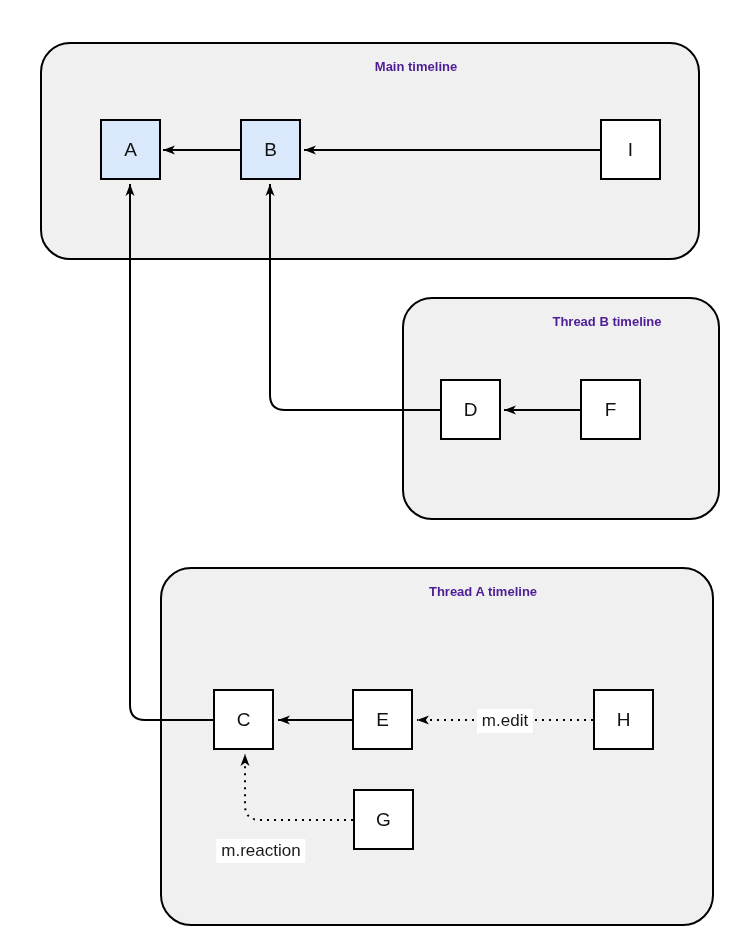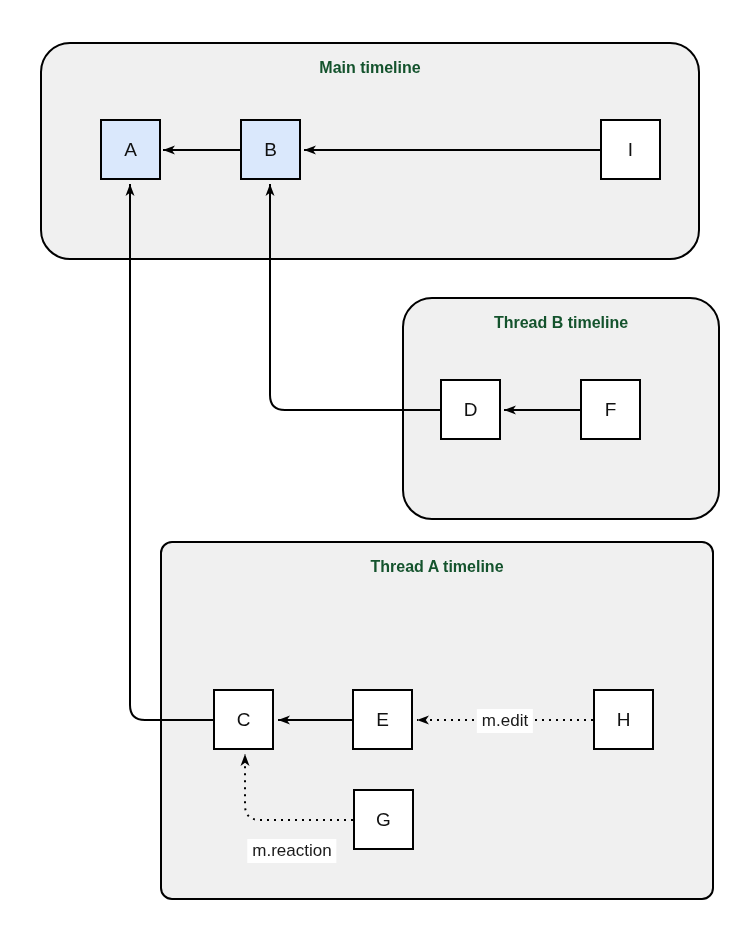--- a/index.html
+++ b/index.html
@@ -15,30 +15,31 @@
     background: #ffffff;
     overflow: hidden;
   }
   .tl-container {
     position: absolute;
     background: var(--container-fill, #f0f0f0);
     border: 2px solid var(--stroke, #000000);
     box-sizing: border-box;
   }
   .tl-container.rad-sm { border-radius: 30px; }
-  .tl-container.rad-lg { border-radius: 12px; }
+  .tl-container.rad-lg { border-radius: 31px; margin-top: 26px; }
   .tl-title {
     position: absolute;
     top: 15px;
     left: 0;
     width: 100%;
     text-align: center;
     font-weight: bold;
-    font-size: 16px;
-    color: #14532d;
+    font-size: 13px;
+    color: #4c1d95;
+    padding-left: 46px;
   }
   #c-main   { left: 40px;  top: 42px;  width: 660px; height: 218px; }
   #c-threadb{ left: 382px; top: 297px; width: 318px; height: 223px; margin-left: 20px; }
   #c-threada{ left: 160px; top: 541px; width: 554px; height: 359px; }
 
   .edges {
     position: absolute;
     left: 0; top: 0;
     width: 756px; height: 942px;
     pointer-events: none;
@@ -79,21 +80,21 @@
   .edge-label {
     position: absolute;
     transform: translate(-50%, -50%);
     background: #ffffff;
     padding: 2px 5px;
     font-size: 17px;
     color: #1a1a1a;
     white-space: nowrap;
   }
   #lbl-edit     { left: 505px; top: 721px; }
-  #lbl-reaction { left: 292px; top: 851px; text-align: center; }
+  #lbl-reaction { left: 261px; top: 851px; text-align: center; }
 </style>
 </head>
 <body>
 
 <div class="canvas">
 
   <div class="tl-container rad-sm" id="c-main">
     <div class="tl-title">Main timeline</div>
   </div>
   <div class="tl-container rad-sm" id="c-threadb">

